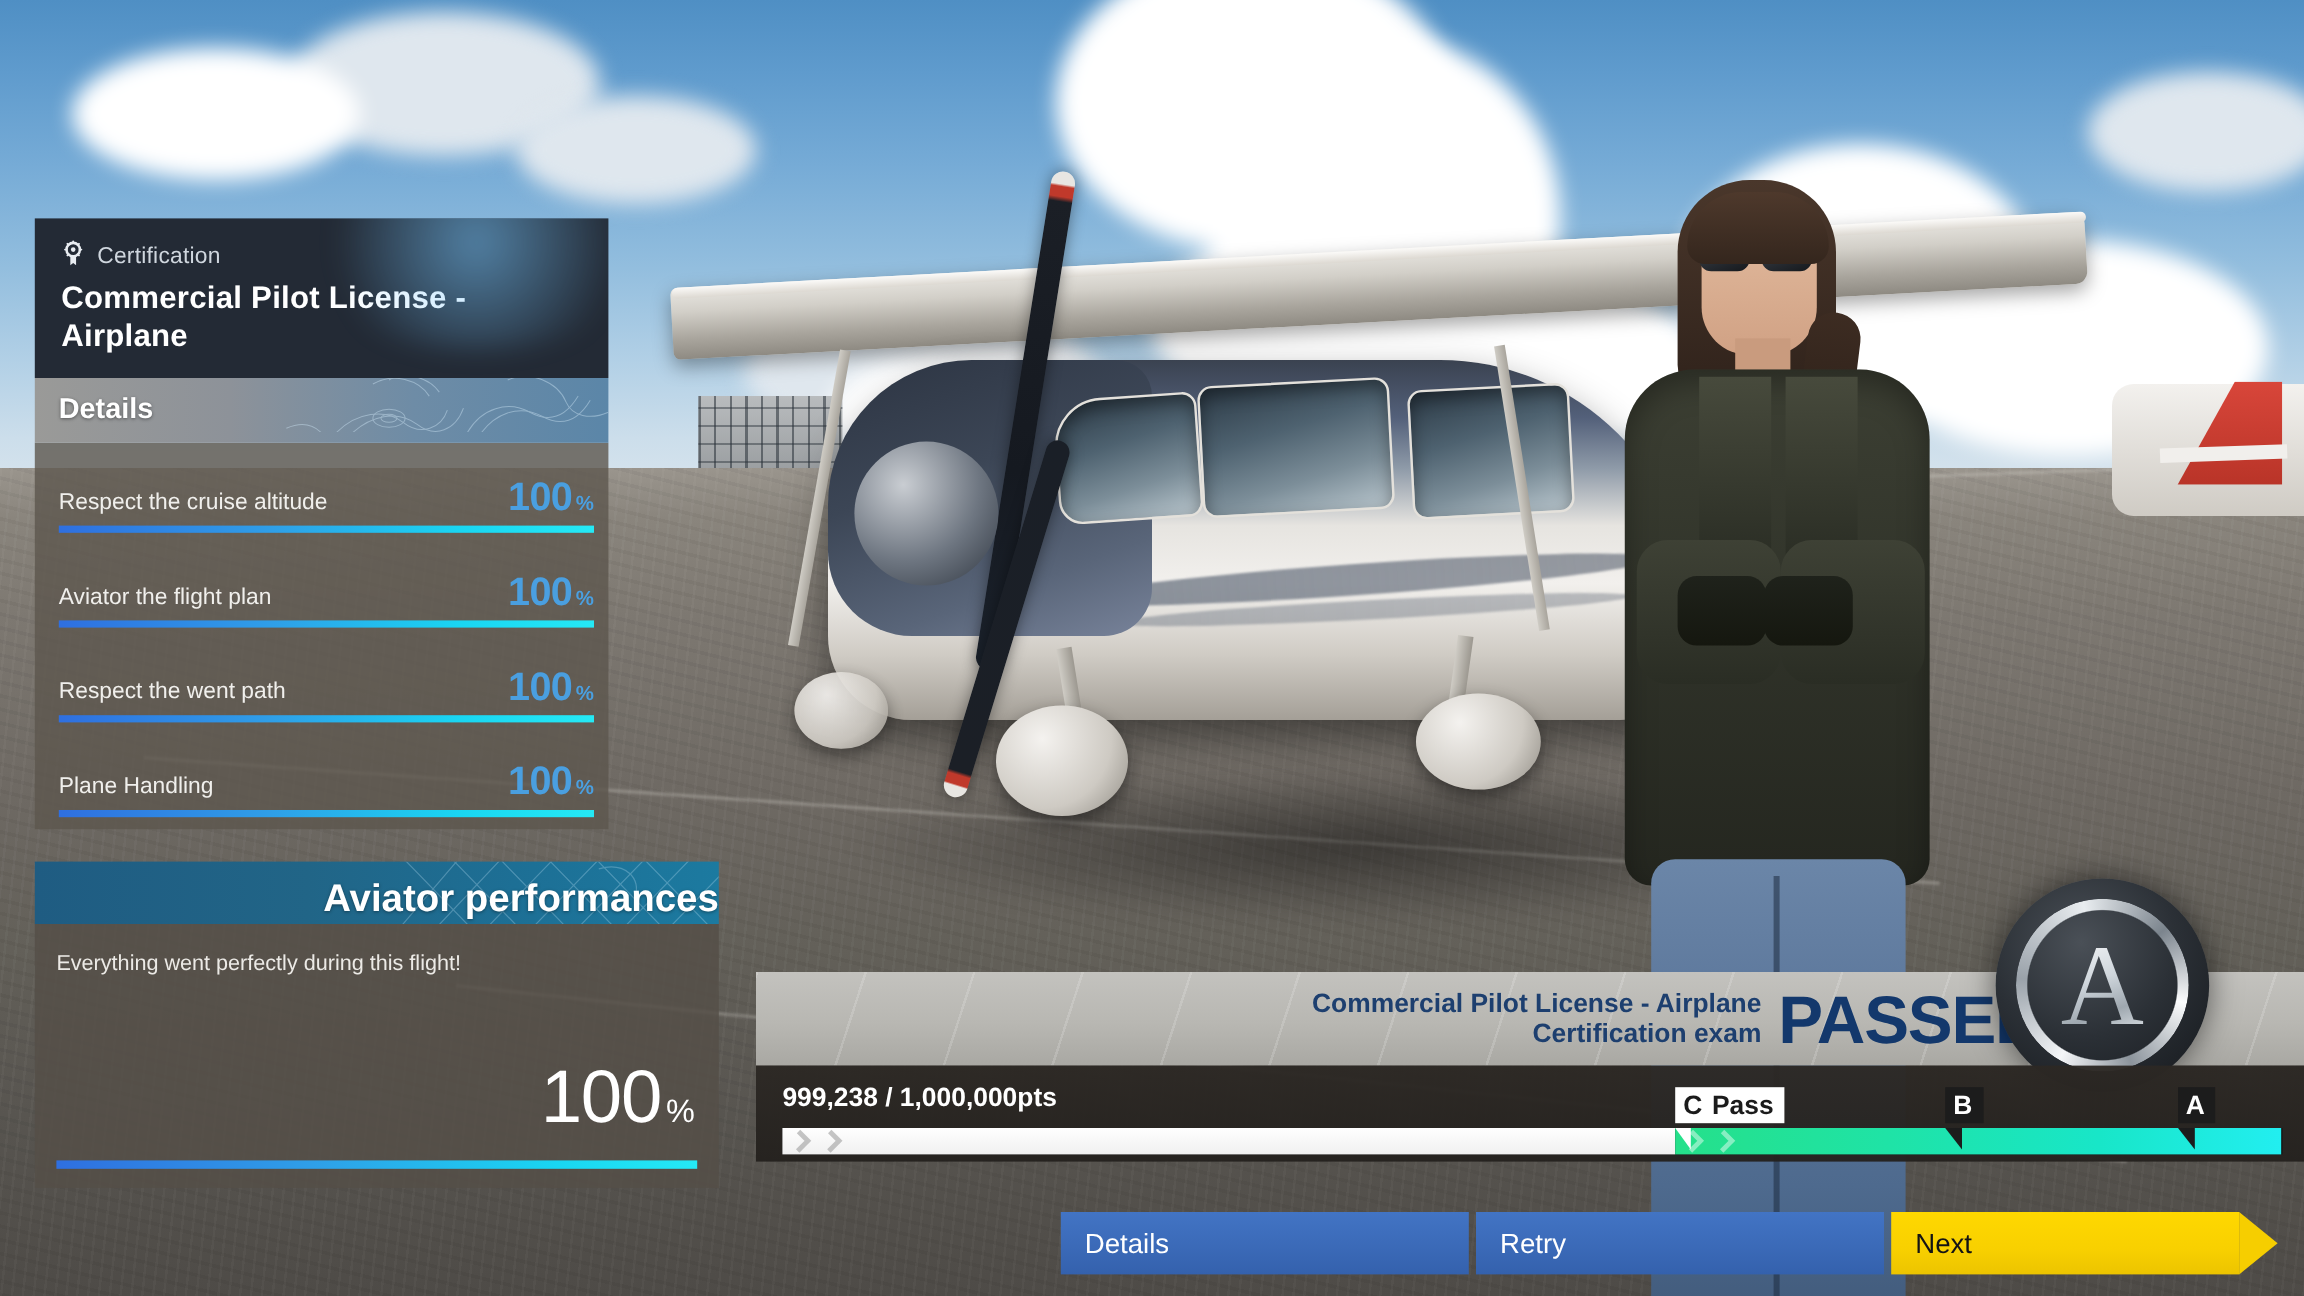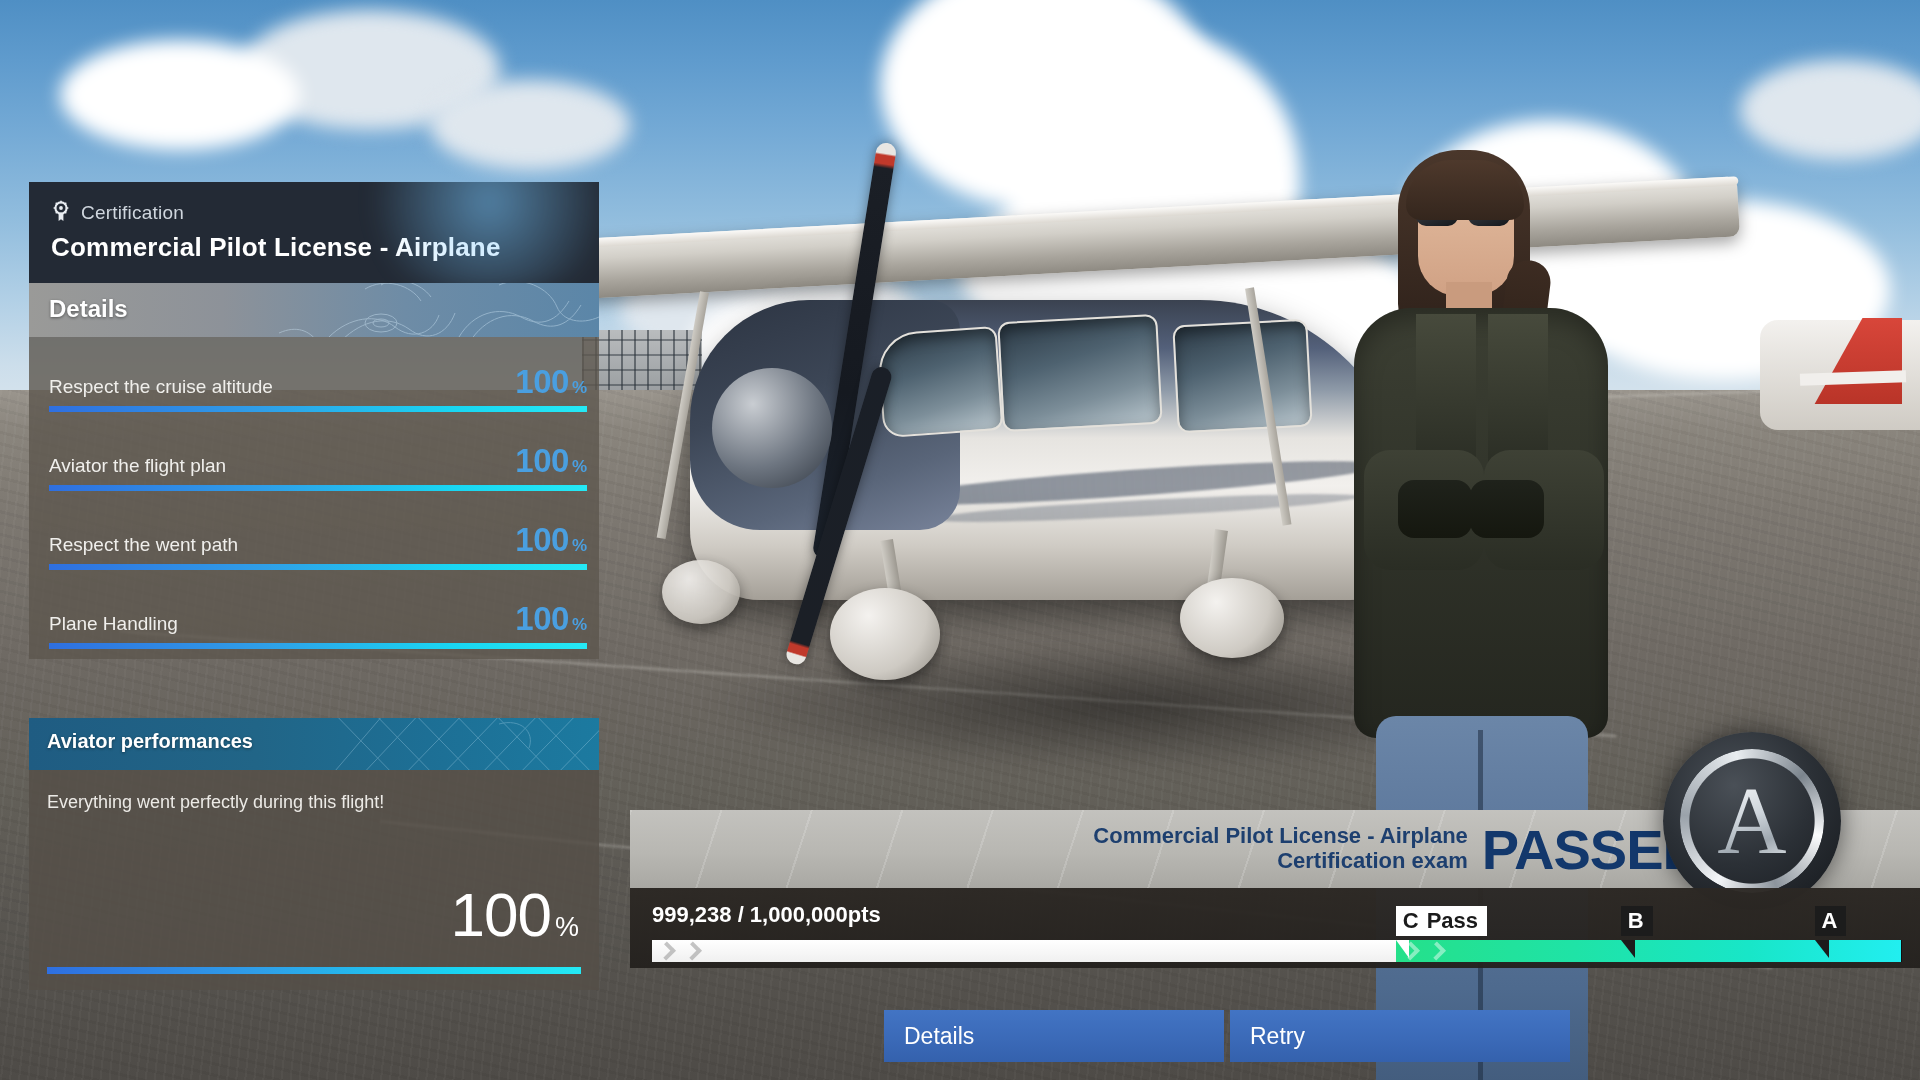--- a/index.html
+++ b/index.html
@@ -214,21 +214,21 @@
   }
   .p-jean-seam {
     position: absolute; left: 158px; top: 580px; width: 5px; height: 370px;
     background: rgba(30,44,64,.55);
   }
 
   
 
   
   .panel-cert {
-    position: absolute; left: 29px; top: 182px; width: 570px;
+    position: absolute; left: 29px; top: 182px; width: 478px;
   }
   .cert-head {
     position: relative; background: #232a35; padding: 18px 22px 20px 22px;
     overflow: hidden;
   }
   .cert-head::after {
     content: ""; position: absolute; right: -40px; top: -70px;
     width: 300px; height: 180px; border-radius: 50%;
     background: radial-gradient(circle, rgba(120,200,255,.55), rgba(90,170,235,0) 68%);
     filter: blur(10px);
@@ -274,22 +274,22 @@
     background: linear-gradient(90deg, #2f6fe0 0%, #2f9fe8 40%, #19d6f2 75%, #25e9f5 100%);
   }
   .drow-sep { height: 10px; }
 
   .panel-aviator { position: absolute; left: 29px; top: 718px; width: 570px; }
   .av-head {
     position: relative; height: 52px; overflow: hidden;
     background: linear-gradient(90deg, #1f5c82 0%, #216587 40%, #1d6f95 70%, #1c7aa0 100%);
   }
   .av-head-txt {
-    position: relative; font-size: 20px; font-weight: bold; color: #fff;
-    padding: 12px 0 0 18px; text-shadow: 0 1px 3px rgba(0,0,0,.4);
+    position: relative; font-size: 32px; font-weight: bold; color: #fff;
+    padding: 12px 0 0 18px; text-shadow: 0 1px 3px rgba(0,0,0,.4); text-align: right;
   }
   .av-body {
     background: rgba(85,79,71,.84); padding: 22px 18px 14px 18px;
     height: 220px; position: relative;
   }
   .av-desc { font-size: 18px; color: #eceae6; }
   .av-score {
     position: absolute; right: 20px; bottom: 44px;
     display: flex; align-items: baseline; color: #fff;
   }
@@ -683,15 +683,19 @@
     </div>
   </div>
 
   <div class="btnbar">
     <div class="btn btn-blue">
       <span>Details</span>
     </div>
     <div class="btn btn-blue">
       <span>Retry</span>
     </div>
+    <div class="btn btn-yellow">
+      <span>Next</span>
+      <div class="btn-arrow"></div>
+    </div>
   </div>
 
 </div>
 
 </body></html>

